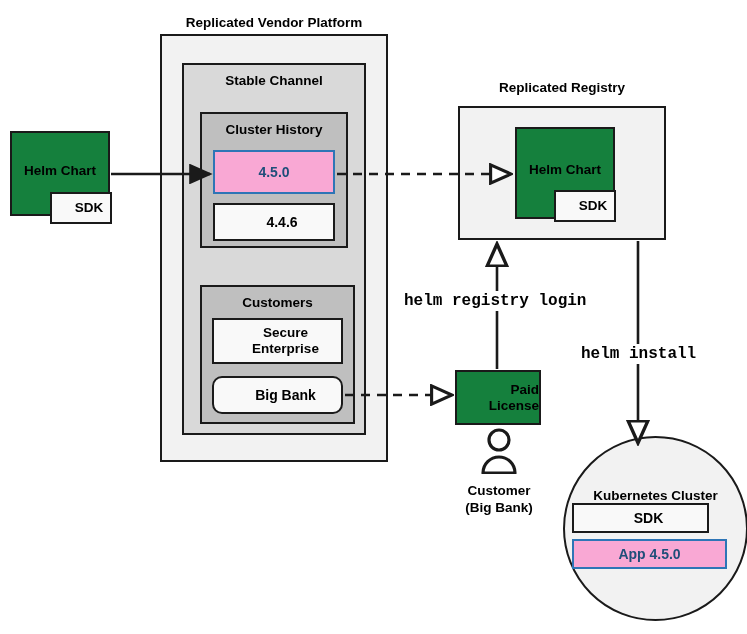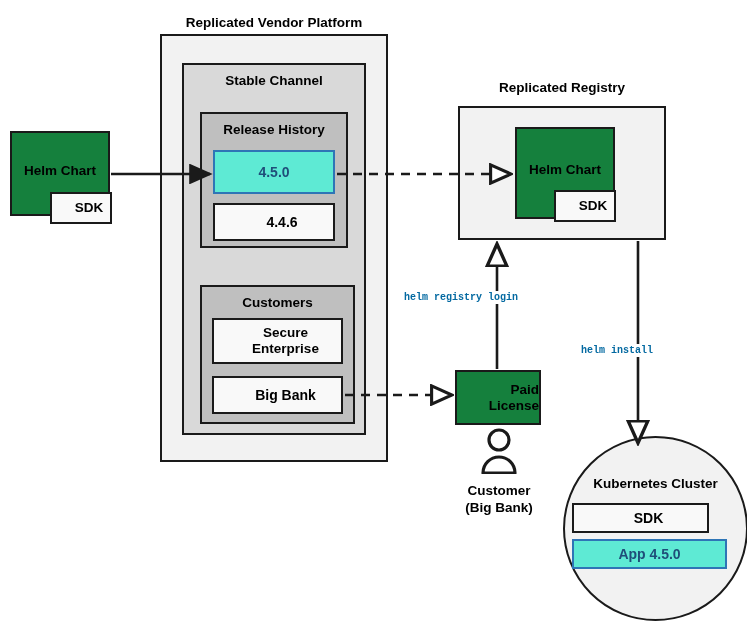--- a/index.html
+++ b/index.html
@@ -42,23 +42,23 @@
     left: 0;
     right: 0;
     top: 8px;
     font-weight: bold;
     font-size: 13.5px;
     color: #000000;
   }
   .mono-label {
     position: absolute;
     font-family: "Liberation Mono", "DejaVu Sans Mono", monospace;
-    font-size: 10px;
+    font-size: 16px;
     font-weight: bold;
-    color: #0369a1;
+    color: #000000;
     white-space: nowrap;
     background: #ffffff;
     padding: 1px 3px;
   }
   .plain-label {
     position: absolute;
     font-size: 13.5px;
     font-weight: bold;
     color: #000000;
     text-align: center;
@@ -72,21 +72,21 @@
     width: 747px;
     height: 634px;
     pointer-events: none;
   }
   
   .fill-platform { background: #f2f2f2; }
   .fill-channel  { background: #d9d9d9; }
   .fill-inner    { background: #bfbfbf; }
   .fill-gray     { background: #15803d; }
   .fill-white    { background: #f9f9f9; padding-left: 16px; }
-  .fill-blue     { background: #5eead4; border-color: #2e75b6; color: #1f4e79; text-align: center; }
+  .fill-blue     { background: #f9a8d4; border-color: #2e75b6; color: #1f4e79; text-align: center; }
   .fill-registry { background: #f2f2f2; }
   .circle {
     position: absolute;
     box-sizing: border-box;
     border: 2px solid #1a1a1a;
     border-radius: 50%;
     background: #f2f2f2;
   }
 </style>
 </head>
@@ -96,36 +96,36 @@
 
   <div class="title-label" style="left:160px; top:15px; width:228px;">Replicated Vendor Platform</div>
 
   <div class="box fill-platform" style="left:160px; top:34px; width:228px; height:428px;"></div>
 
   <div class="box fill-channel" style="left:182px; top:63px; width:184px; height:372px;">
     <div class="box-title">Stable Channel</div>
   </div>
 
   <div class="box fill-inner" style="left:200px; top:112px; width:148px; height:136px;">
-    <div class="box-title">Release History</div>
+    <div class="box-title">Cluster History</div>
   </div>
 
   <div class="box fill-blue" style="left:213px; top:150px; width:122px; height:44px; font-size:14px;">4.5.0</div>
 
   <div class="box fill-white" style="left:213px; top:203px; width:122px; height:38px; font-size:14px;">4.4.6</div>
 
   <div class="box fill-inner" style="left:200px; top:285px; width:155px; height:139px;">
     <div class="box-title">Customers</div>
   </div>
 
   <div class="box fill-white" style="left:212px; top:318px; width:131px; height:46px; font-size:13.5px;align-items:center;">
     <span>Secure Enterprise</span>
   </div>
 
-  <div class="box fill-white" style="left:212px; top:376px; width:131px; height:38px; font-size:14px;">Big Bank</div>
+  <div class="box fill-white" style="left:212px; top:376px; width:131px; height:38px; font-size:14px;border-radius:10px;">Big Bank</div>
 
   <div class="box fill-gray" style="left:10px; top:131px; width:100px; height:85px; align-items:center; justify-content:center; font-size:13.5px;">
     <span style="position:absolute; left:0; right:0; top:30px;">Helm Chart</span>
   </div>
   <div class="box fill-white" style="left:50px; top:192px; width:62px; height:32px; font-size:13.5px;">SDK</div>
 
   <div class="title-label" style="left:458px; top:80px; width:208px;">Replicated Registry</div>
 
   <div class="box fill-registry" style="left:458px; top:106px; width:208px; height:134px;"></div>
 
@@ -143,21 +143,21 @@
       <circle cx="19" cy="12" r="10" fill="#ffffff" stroke="#1a1a1a" stroke-width="3.2"></circle>
       <path d="M3 45 A16 16 0 0 1 35 45 Z" fill="#ffffff" stroke="#1a1a1a" stroke-width="3.2" stroke-linejoin="round"></path>
     </svg>
   </div>
   <div class="plain-label" style="left:437px; top:483px; width:124px;">
     <div>Customer</div>
     <div>(Big Bank)</div>
   </div>
 
   <div class="circle" style="left:563px; top:436px; width:185px; height:185px;"></div>
-  <div class="plain-label" style="left:563px; top:476px; width:185px;text-align:center;">Kubernetes Cluster</div>
+  <div class="plain-label" style="left:563px; top:488px; width:185px;text-align:center;">Kubernetes Cluster</div>
   <div class="box fill-white" style="left:572px; top:503px; width:137px; height:30px; font-size:14px;">SDK</div>
   <div class="box fill-blue" style="left:572px; top:539px; width:155px; height:30px; font-size:14px;">App 4.5.0</div>
 
   <svg class="overlay">
     <defs>
       <marker id="solidHead" markerWidth="9" markerHeight="8" refX="8" refY="4" orient="auto">
         <path d="M0,0 L9,4 L0,8 z" fill="#1a1a1a"></path>
       </marker>
       <marker id="openHead" markerWidth="10" markerHeight="9" refX="9" refY="4.5" orient="auto">
         <path d="M0.5,0.7 L9,4.5 L0.5,8.3 z" fill="#ffffff" stroke="#1a1a1a" stroke-width="1.3" stroke-linejoin="miter"></path>

